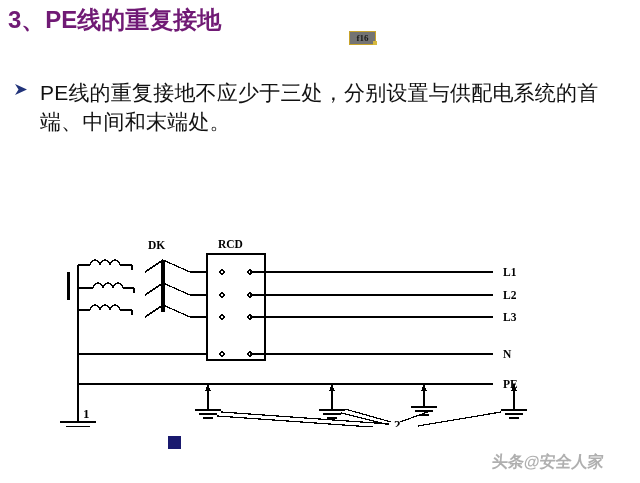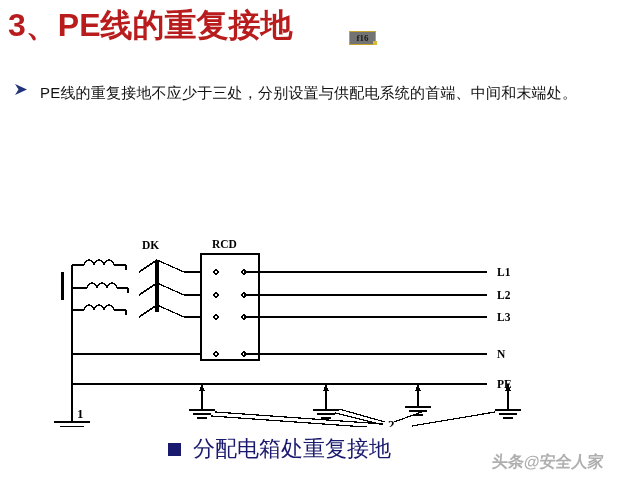--- a/index.html
+++ b/index.html
@@ -14,24 +14,24 @@
     overflow: hidden;
     font-family: "Liberation Sans", "DejaVu Sans", sans-serif;
     color: #000000;
   }
 
   
   #slide-title {
     position: absolute;
     left: 8px;
     top: 4px;
-    font-size: 32px;
+    font-size: 24px;
     font-weight: bold;
     letter-spacing: 0px;
-    color: #b91c1c;
+    color: #701a75;
     white-space: nowrap;
   }
 
   
   #f16-badge {
     position: absolute;
     left: 349px;
     top: 31px;
     width: 27px;
     height: 14px;
@@ -72,30 +72,30 @@
     width: 26px;
     padding-top: 5px;
     color: #21337a;
     font-size: 16px;
     line-height: 1;
     text-align: left;
   }
   .bullet-marker svg { display: block; }
   .bullet-text {
     flex: 1 1 auto;
-    font-size: 15px;
+    font-size: 21px;
     line-height: 29px;
     color: #111111;
     letter-spacing: 0.2px;
   }
 
   
   #diagram-wrap {
     position: absolute;
-    left: 44px;
+    left: 50px;
     top: 232px;
     width: 520px;
     height: 195px;
   }
   #diagram-svg { display: block; }
 
   
   #caption-row {
     position: absolute;
     left: 168px;
@@ -273,16 +273,15 @@
       <text x="453" y="126">N</text>
       <text x="453" y="156">PE</text>
       <text x="33" y="186" font-size="13">1</text>
       <text x="344" y="197" font-size="13">2</text>
     </g>
   </svg>
 </div>
 
 <div id="caption-row">
   <div id="caption-bullet"></div>
-  <div id="caption-text">分配电箱处重复接地</div>
 </div>
 
 <div id="watermark">头条@安全人家</div>
 
 </body></html>

